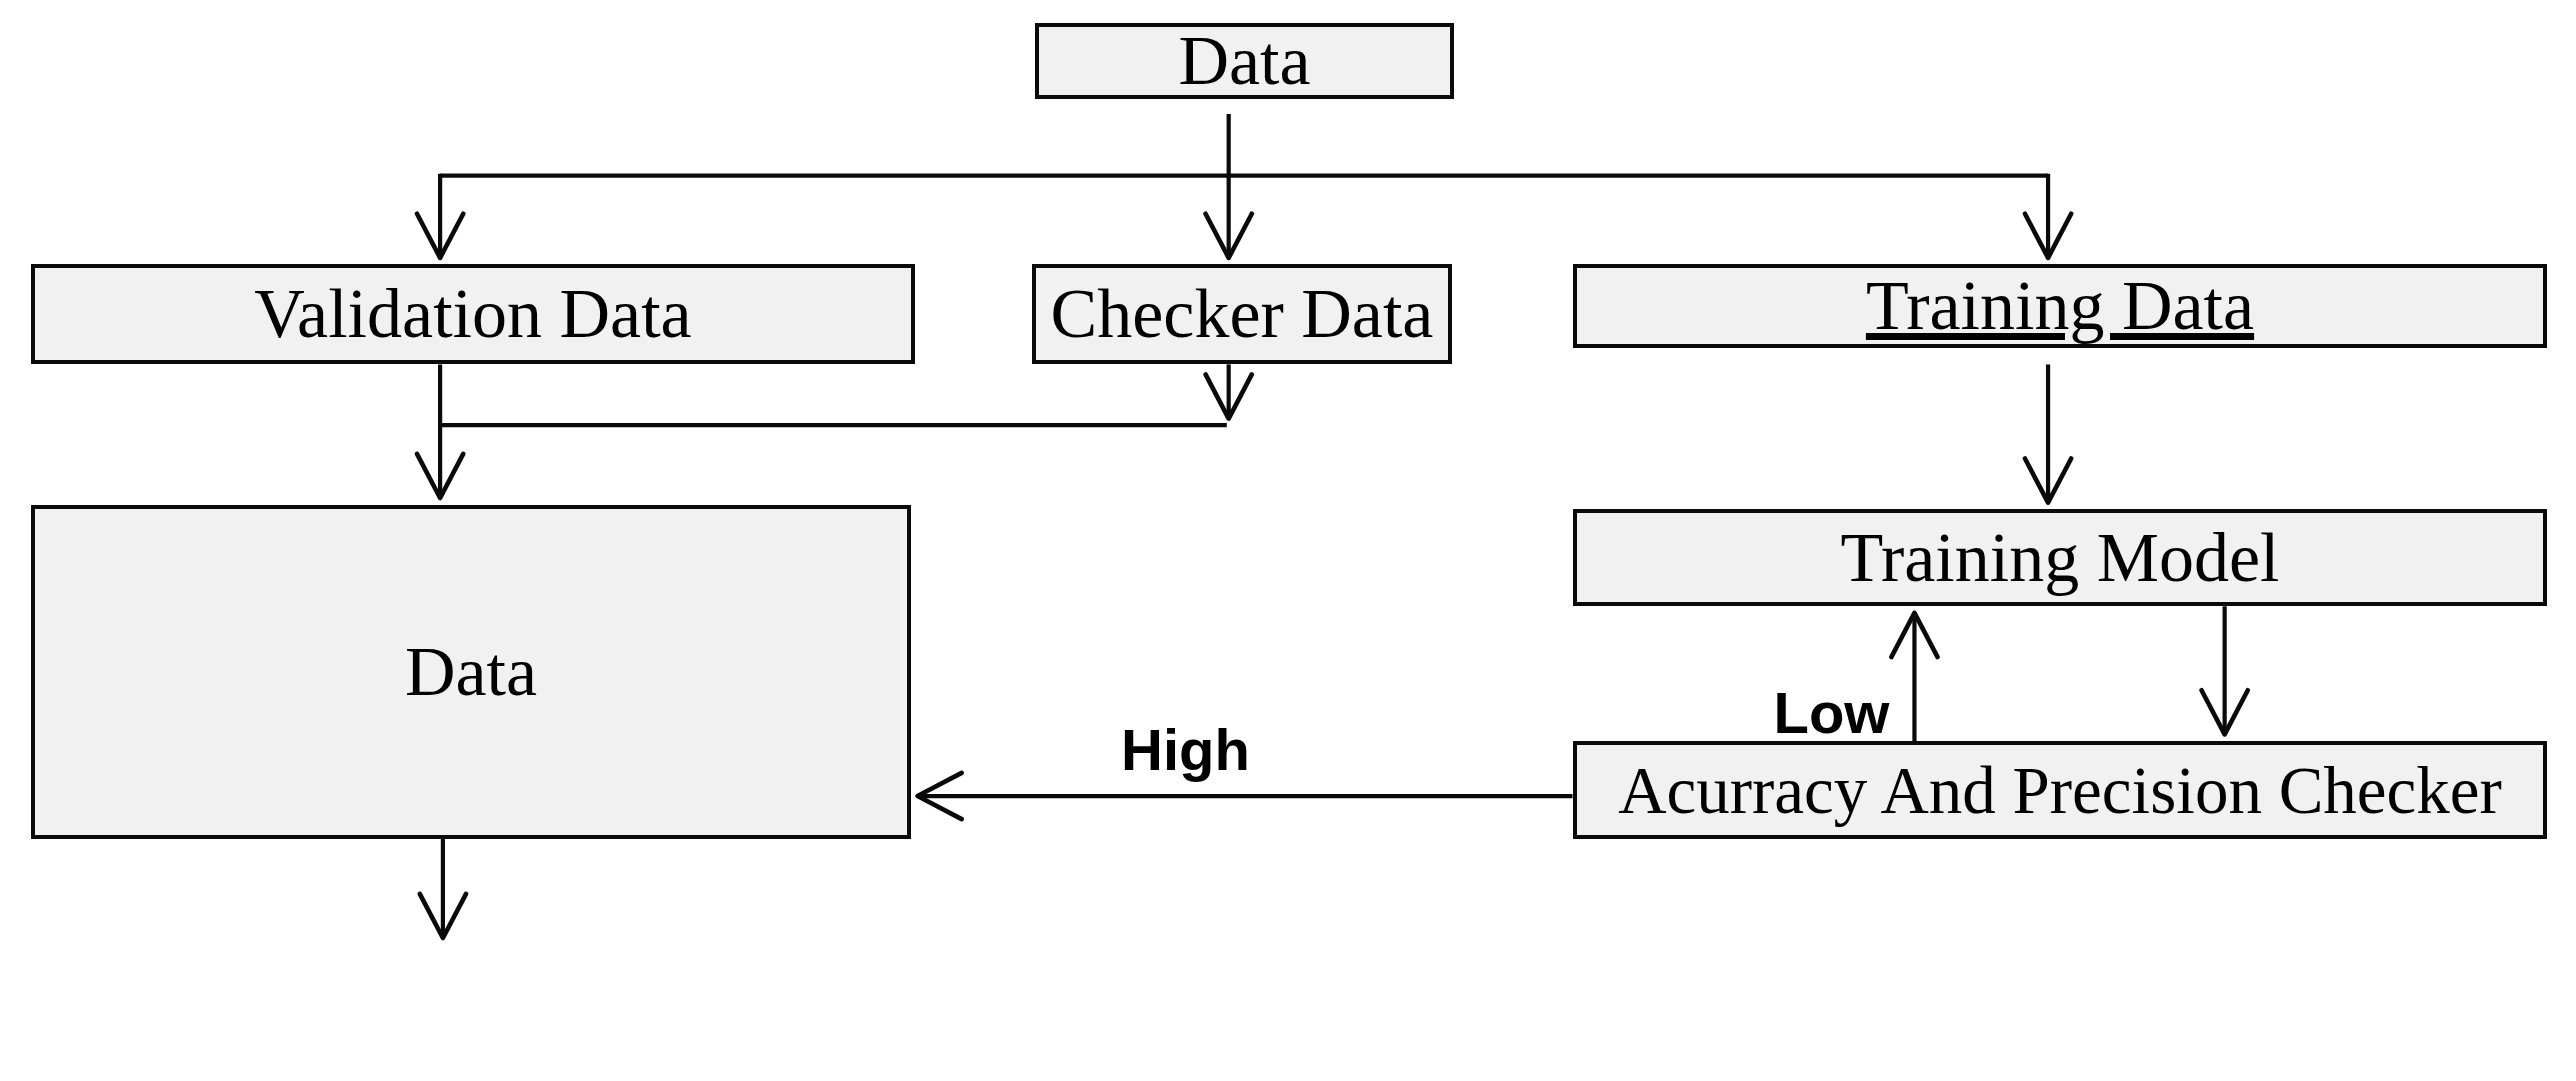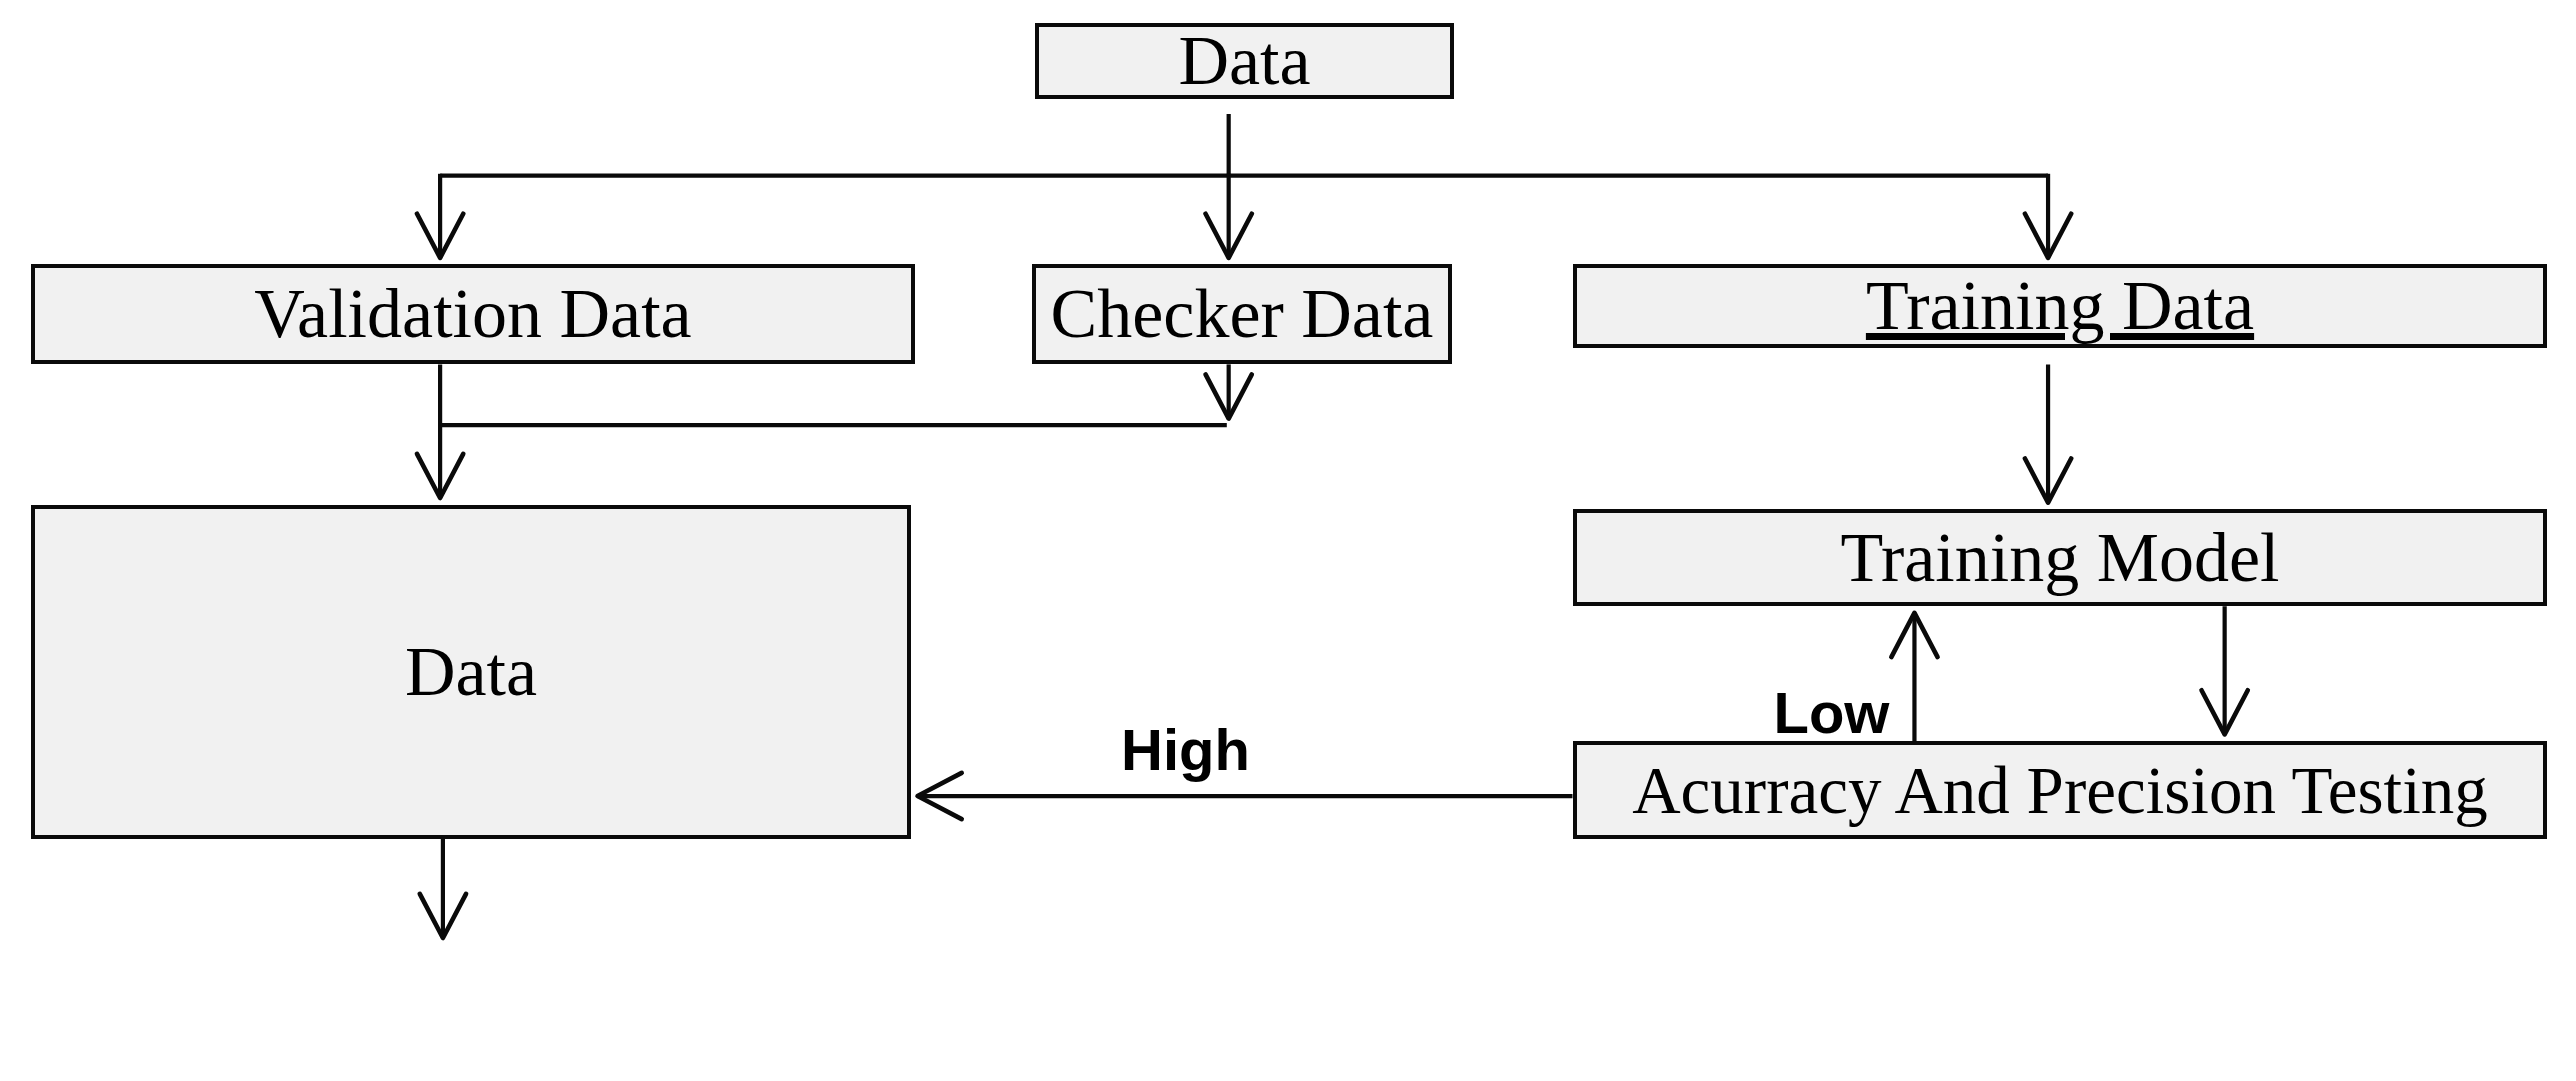--- a/index.html
+++ b/index.html
@@ -92,21 +92,21 @@
   <div class="node node-validation">Validation Data</div>
 
   <div class="node node-testing">Checker Data</div>
 
   <div class="node node-training-data">Training Data</div>
 
   <div class="node node-model">Data</div>
 
   <div class="node node-training-model">Training Model</div>
 
-  <div class="node node-checker">Acurracy And Precision Testing</div>
+  <div class="node node-checker">Acurracy And Precision Checker</div>
 
 
   <div class="edge-label edge-label-low">Low</div>
 
   <div class="edge-label edge-label-high">High</div>
 
 </div>
 
 
 </body></html>

